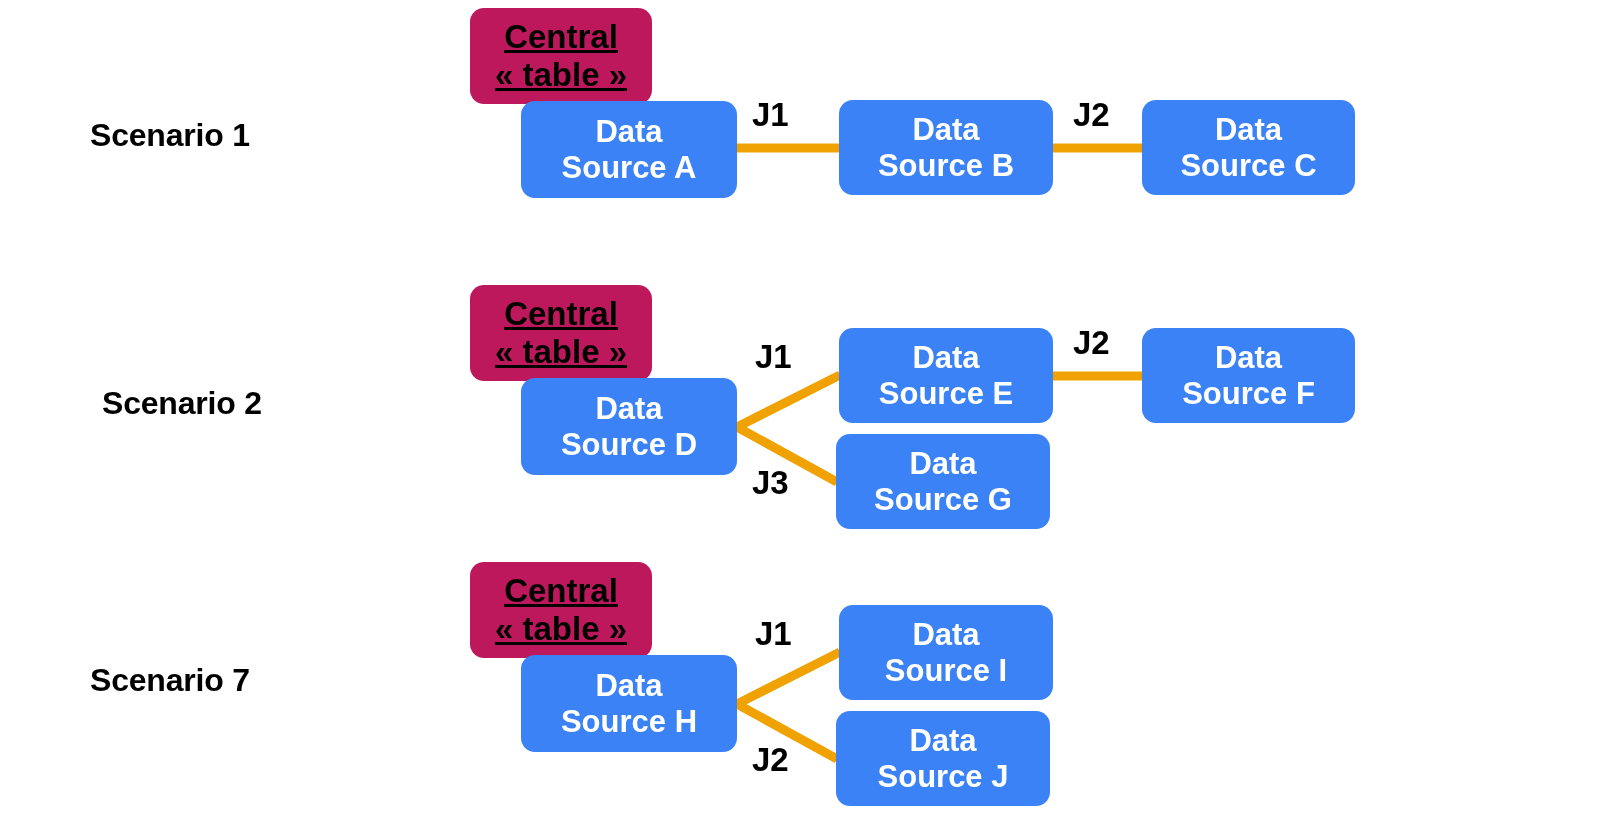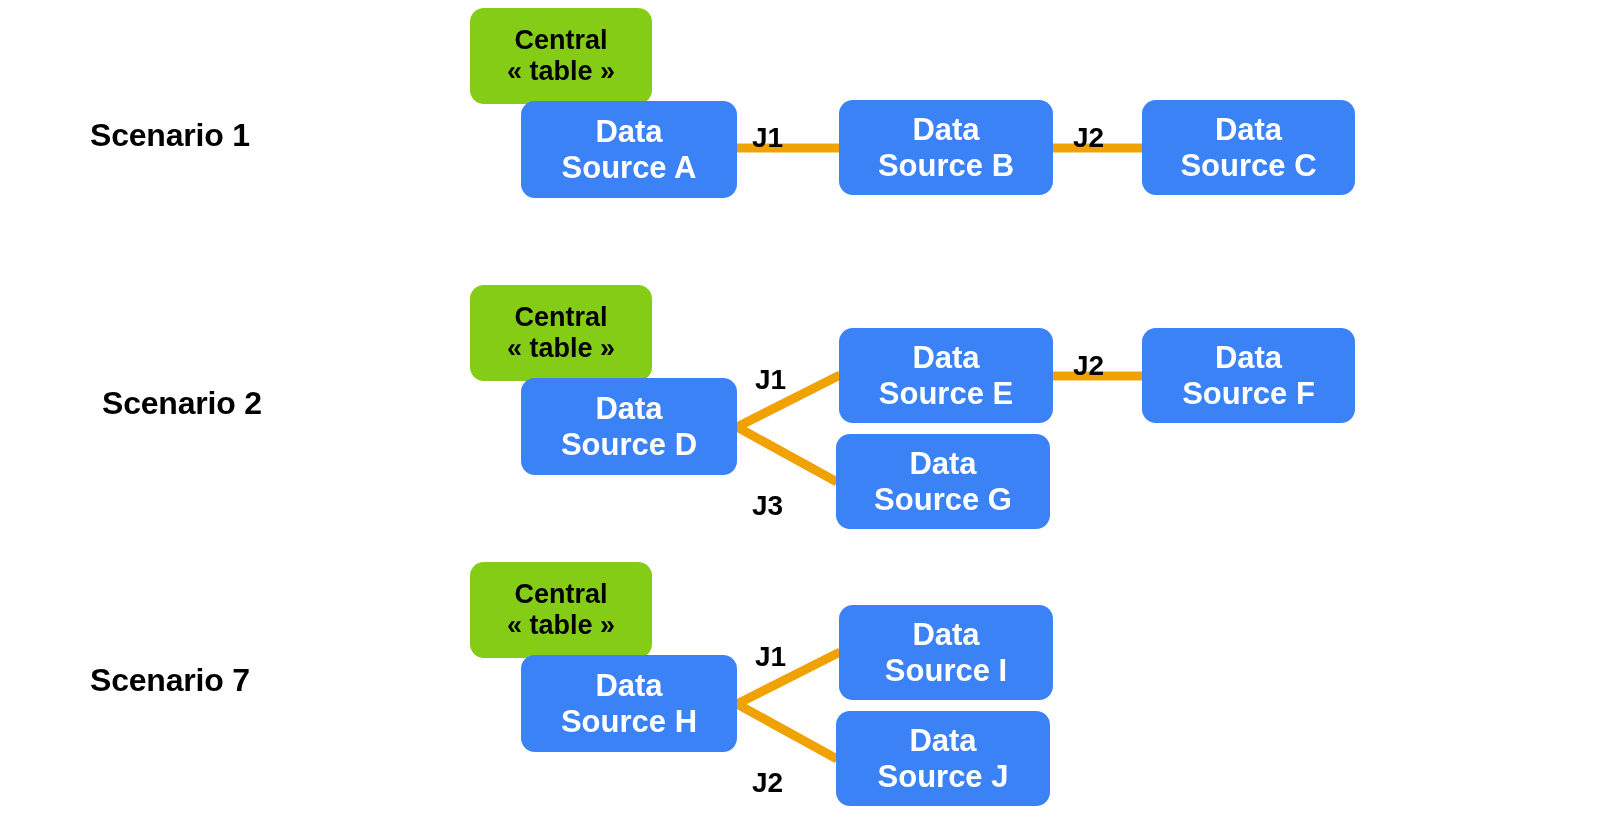--- a/index.html
+++ b/index.html
@@ -42,41 +42,41 @@
     justify-content: center;
     text-align: center;
     line-height: 1.14;
     box-sizing: border-box;
   }
   .node .line {
     display: block;
     white-space: nowrap;
   }
   .node-central {
-    background: #84cc16;
+    background: #be185d;
     color: #000000;
-    font-size: 27px;
+    font-size: 33px;
     font-weight: bold;
     z-index: 3;
+    text-decoration: underline;
   }
   .node-source {
     background: #3b82f6;
     color: #ffffff;
     font-size: 31px;
     font-weight: bold;
     z-index: 4;
   }
   .edge-label {
     position: absolute;
-    font-size: 28px;
+    font-size: 33px;
     font-weight: bold;
     color: #000000;
     white-space: nowrap;
     z-index: 5;
-    margin-top: 26px;
   }
 </style>
 </head>
 <body>
 
 <div id="canvas">
   <svg id="edges" viewBox="0 0 1600 832" width="1600" height="832" xmlns="http://www.w3.org/2000/svg">
       <line x1="737" y1="148" x2="840" y2="148" stroke="#efa202" stroke-width="9" stroke-linecap="butt"></line>
       <line x1="1053" y1="148" x2="1143" y2="148" stroke="#efa202" stroke-width="9" stroke-linecap="butt"></line>
       <line x1="737" y1="427" x2="840" y2="375" stroke="#efa202" stroke-width="9" stroke-linecap="butt"></line>

